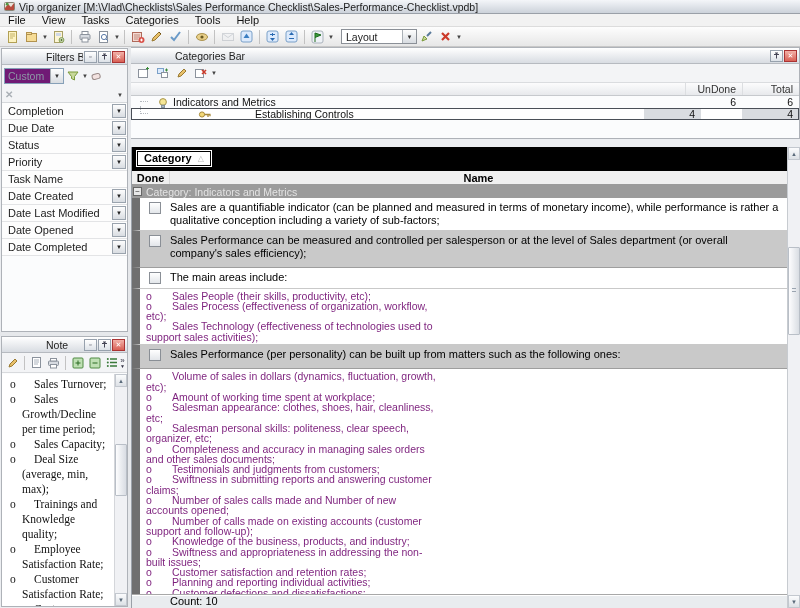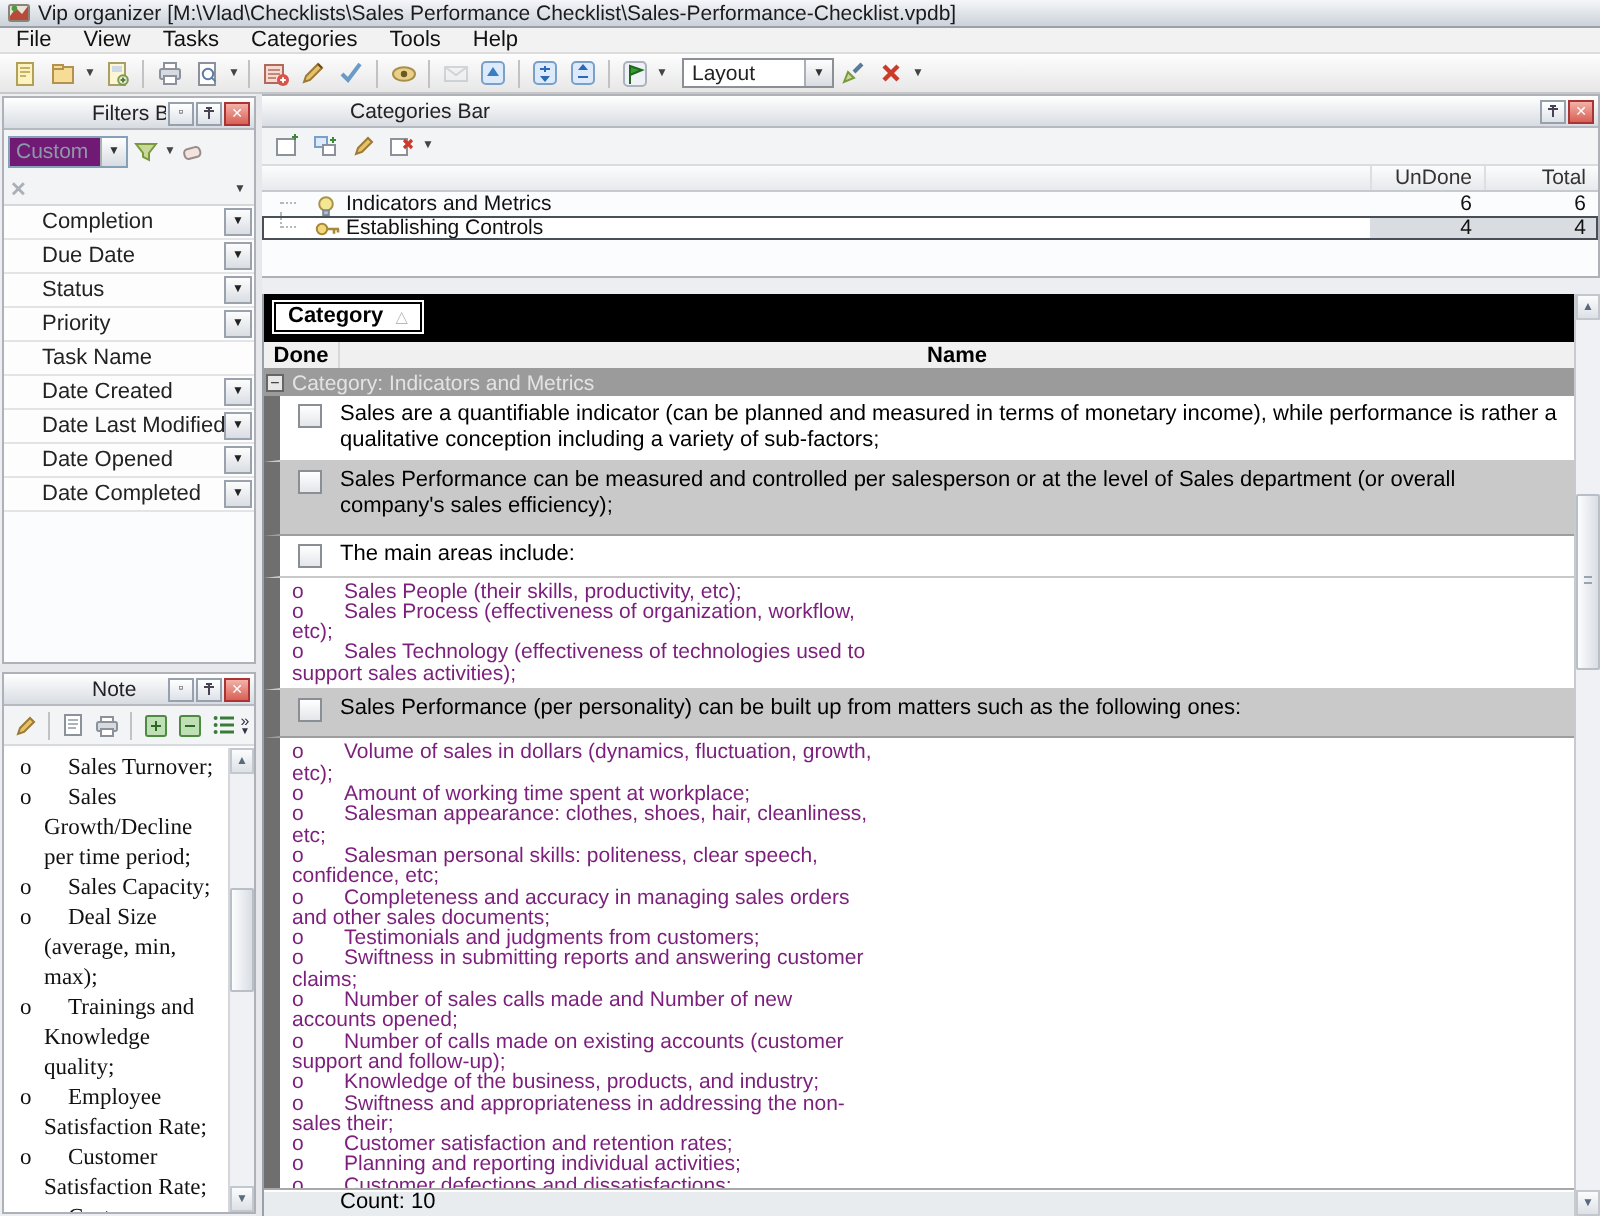--- a/index.html
+++ b/index.html
@@ -77,21 +77,21 @@
   .preset-combo .combo-btn { height:14px; width:13px; }
   .filters-tools .tbi { width:17px; }
   .filters-tools2 { height:15px; display:flex; align-items:center; padding:0 3px; background:#f3f4f6; }
   .filters-tools2 .x { color:#aab0b6; font-size:10px; font-weight:bold; }
   .filters-tools2 .spring { flex:1; }
   .filter-rows { border-top:1px solid #d5d8db; }
   .filter-row {
     height:17px; display:flex; align-items:center; background:#fdfdfd;
     border-bottom:1px solid #e3e4e6;
   }
-  .filter-row .lbl { flex:1; padding-left:6px; color:#222; white-space:nowrap; overflow:hidden;margin-left:13px; }
+  .filter-row .lbl { flex:1; padding-left:6px; color:#222; white-space:nowrap; overflow:hidden; }
   .drop-btn {
     width:14px; height:14px; margin-right:1px; flex:none;
     border:1px solid #9aa3ad; background:linear-gradient(#fdfdfd,#d9dde2);
     display:flex; align-items:center; justify-content:center; font-size:6px; color:#222;
   }
 
   .note-panel { left:1px; top:336px; width:127px; height:271px; }
   .note-tools { height:20px; display:flex; align-items:center; padding:0 2px; background:#f3f4f6; border-bottom:1px solid #d8dadd; }
   .note-tools .tbi { width:17px; height:16px; }
   .note-overflow { margin-left:auto; display:flex; flex-direction:column; align-items:center; width:12px; }
@@ -129,21 +129,21 @@
   }
   .cats-grid-hd .sp { flex:1; }
   .cats-grid-hd .c { width:57px; text-align:right; padding-right:6px; border-left:1px solid #dcdee1; }
   .cat-row { height:12px; display:flex; align-items:center; font-size:10.5px; color:#111; position:relative; }
   .cat-row .tree { width:26px; flex:none; position:relative; height:100%; }
   .cat-row .tree .elbow { position:absolute; left:9px; top:-2px; width:8px; height:8px;
       border-left:1px dotted #b5b9bf; border-bottom:1px dotted #b5b9bf; }
   .cat-row .ci { width:13px; height:11px; flex:none; margin-right:3px; }
   .cat-row .lbl { flex:1; white-space:nowrap; overflow:hidden; }
   .cat-row .num { width:57px; text-align:right; padding-right:6px; flex:none; }
-  .cat-row.selected { outline:1px solid #4a4f57; outline-offset:-1px; background:#fff; }
+  .cat-row.selected { outline:1px solid #4a4f57; outline-offset:-1px; background:#fff;gap:41px; }
   .cat-row.selected .num { background:#d9dce0; }
 
   
   .grid { position:absolute; left:131px; top:147px; right:0; bottom:0; background:#fff; border-left:1px solid #9aa0a8; }
   .groupby {
     position:absolute; left:0; top:0; right:13px; height:24px; background:#000;
     display:flex; align-items:flex-start; padding:3px 11px 0 4px;
   }
   .group-btn {
     background:#fff; color:#000; font-weight:bold; font-size:11px;
@@ -603,33 +603,33 @@
       <div class="txt">Sales Performance (per personality) can be built up from matters such as the following ones:</div>
     </div>
         <div class="grow white">
       <div class="bullets">
             <div class="b-first"><span class="o">o</span>Volume of sales in dollars (dynamics, fluctuation, growth,</div>
             <div class="b-cont">etc);</div>
             <div class="b-first"><span class="o">o</span>Amount of working time spent at workplace;</div>
             <div class="b-first"><span class="o">o</span>Salesman appearance: clothes, shoes, hair, cleanliness,</div>
             <div class="b-cont">etc;</div>
             <div class="b-first"><span class="o">o</span>Salesman personal skills: politeness, clear speech,</div>
-            <div class="b-cont">confidence, etc;</div>
+            <div class="b-cont">organizer, etc;</div>
             <div class="b-first"><span class="o">o</span>Completeness and accuracy in managing sales orders</div>
             <div class="b-cont">and other sales documents;</div>
             <div class="b-first"><span class="o">o</span>Testimonials and judgments from customers;</div>
             <div class="b-first"><span class="o">o</span>Swiftness in submitting reports and answering customer</div>
             <div class="b-cont">claims;</div>
             <div class="b-first"><span class="o">o</span>Number of sales calls made and Number of new</div>
             <div class="b-cont">accounts opened;</div>
             <div class="b-first"><span class="o">o</span>Number of calls made on existing accounts (customer</div>
             <div class="b-cont">support and follow-up);</div>
             <div class="b-first"><span class="o">o</span>Knowledge of the business, products, and industry;</div>
             <div class="b-first"><span class="o">o</span>Swiftness and appropriateness in addressing the non-</div>
-            <div class="b-cont">sales their;</div>
+            <div class="b-cont">built issues;</div>
             <div class="b-first"><span class="o">o</span>Customer satisfaction and retention rates;</div>
             <div class="b-first"><span class="o">o</span>Planning and reporting individual activities;</div>
             <div class="b-first"><span class="o">o</span>Customer defections and dissatisfactions;</div>
           </div>
     </div>
       </div>
     <div class="grid-footer">
       <span>Count: 10</span>
     </div>
     <div class="vscroll">

